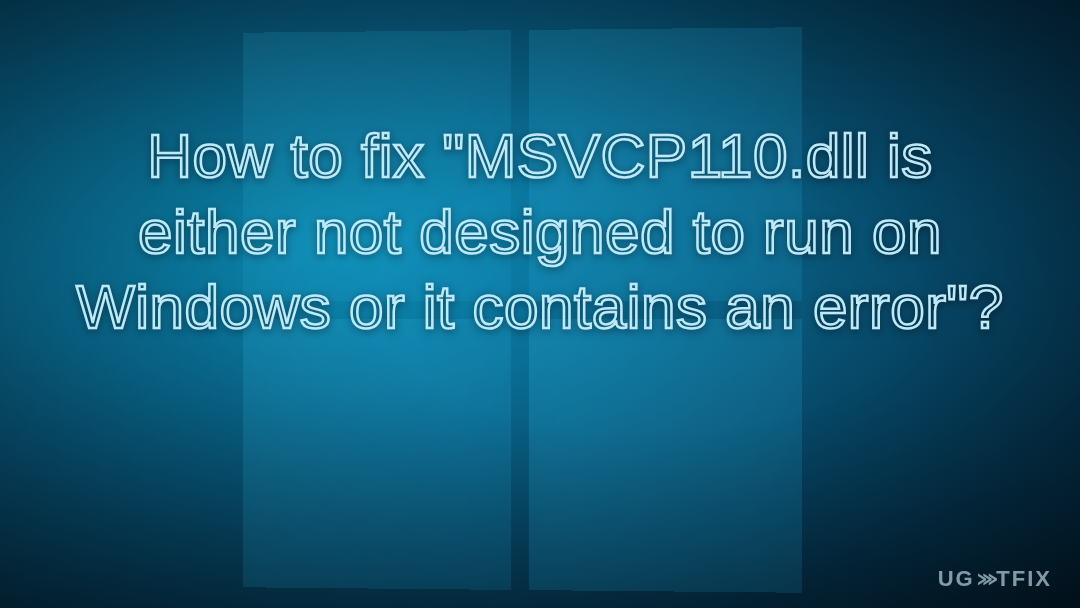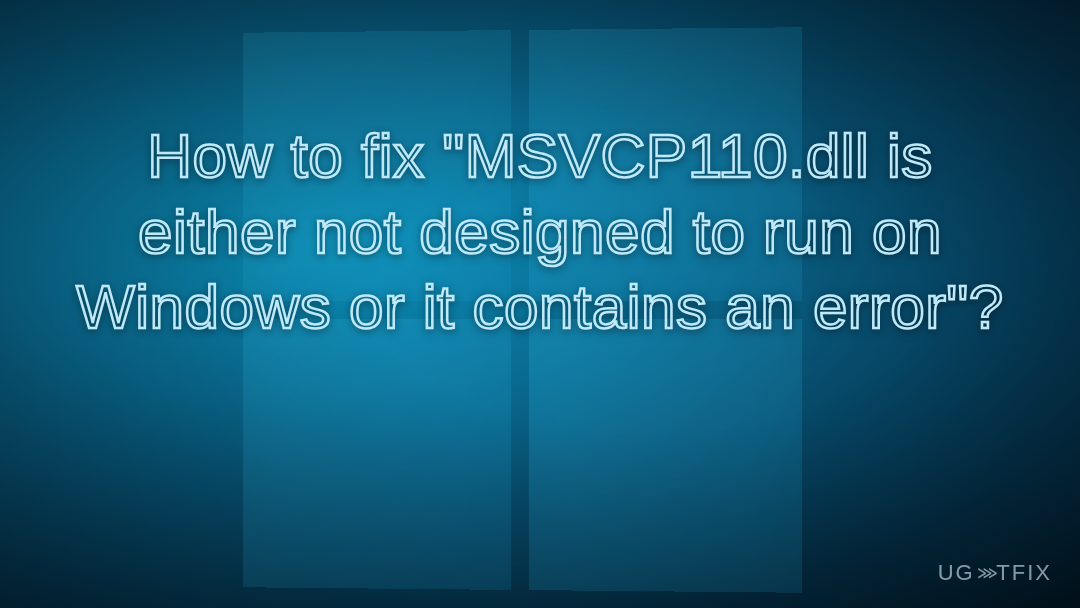--- a/index.html
+++ b/index.html
@@ -52,24 +52,24 @@
       letter-spacing: 0.5px;
       -webkit-text-stroke: 2.5px #bfe9f8;
       -webkit-text-fill-color: transparent;
       paint-order: stroke fill;
       filter: drop-shadow(0 2px 4px rgba(0,0,0,0.5));
       z-index: 5;
     }
     .watermark {
       position: absolute;
       right: 28px;
-      bottom: 22px;
+      bottom: 16px;
       color: rgba(200,225,235,0.65);
       font-size: 22px;
-      font-weight: 400;
+      font-weight: 700;
       letter-spacing: 2px;
       font-family: "Segoe UI", sans-serif;
       z-index: 6;
     }
     .watermark .arrows {
       display: inline-block;
       font-size: 18px;
       letter-spacing: -4px;
       vertical-align: 1px;
       transform: scaleX(0.8);

